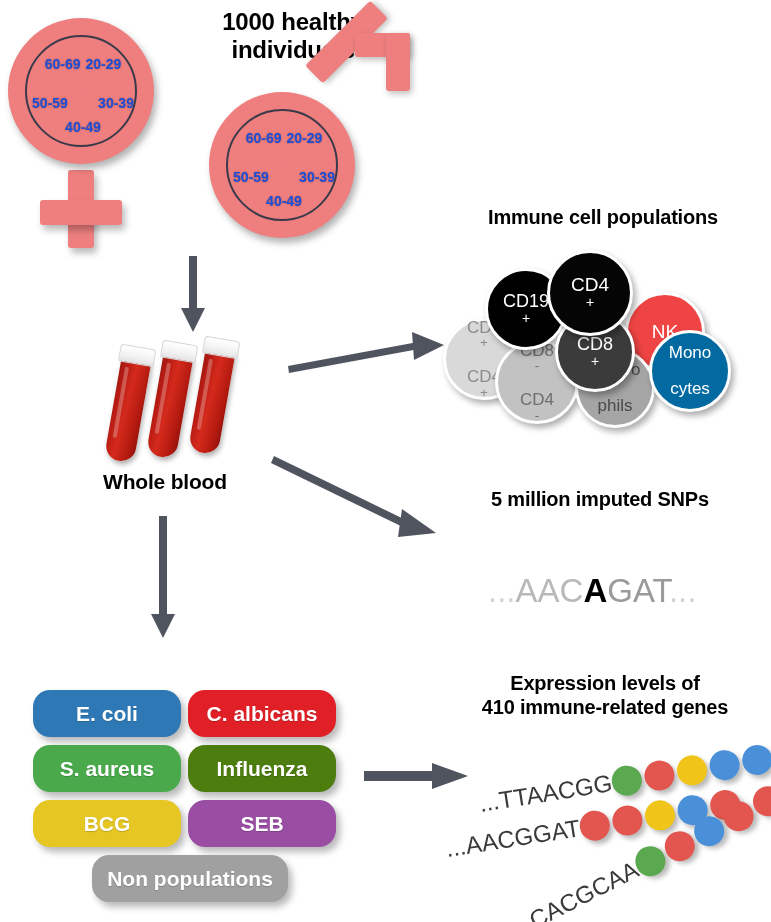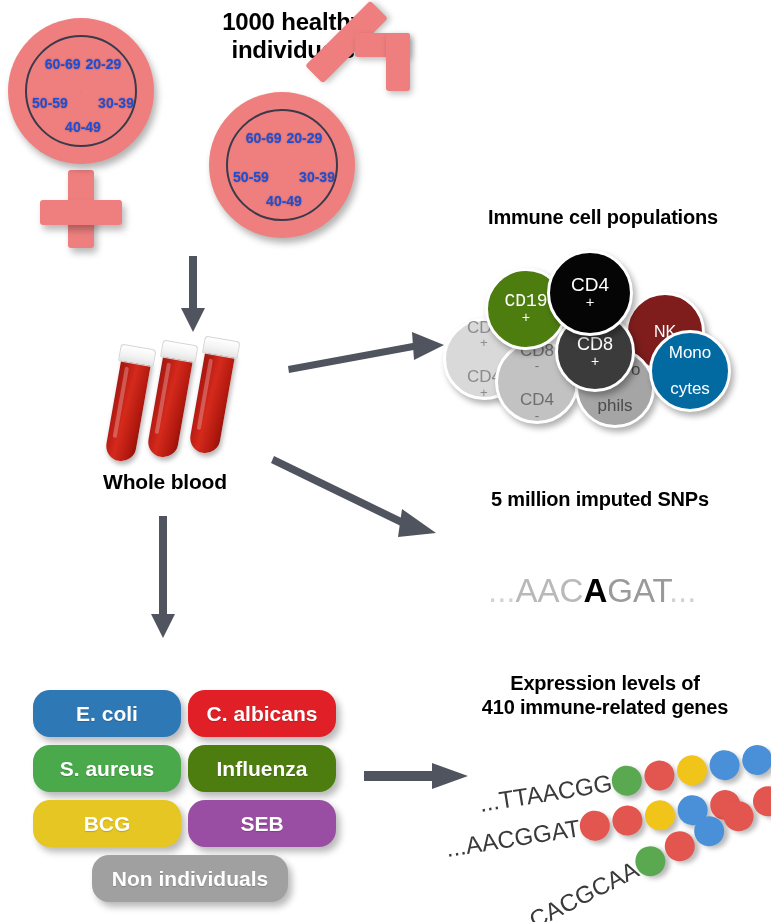--- a/index.html
+++ b/index.html
@@ -301,35 +301,35 @@
 
   <div class="abs" id="immune-cluster" style="left:443px; top:240px; width:320px; height:195px;">
 
     <div class="cell" style="left: 0px; top: 78px; width: 82px; height: 82px; font-size: 17px; z-index: 1; background: rgb(217, 217, 217); color: rgb(140, 140, 140);">
       <span>
         <span>CD8</span><span class="sup">+</span><br>
         <span>CD4</span><span class="sup">+</span>
       </span>
     </div>
 
-    <div class="cell" style="left: 42px; top: 28px; width: 82px; height: 82px; font-size: 18px; z-index: 3; background: #4d7c0f; color: rgb(255, 255, 255); font-family: Liberation Mono, monospace;">
+    <div class="cell" style="left: 42px; top: 28px; width: 82px; height: 82px; font-size: 18px; z-index: 3; background: #000000; color: rgb(255, 255, 255);">
       <span>
         <span>CD19</span>
           <span class="sup">+</span>
       </span>
     </div>
 
     <div class="cell" style="left: 104px; top: 10px; width: 86px; height: 86px; font-size: 19px; z-index: 5; background: rgb(5, 5, 5); color: rgb(255, 255, 255);">
       <span>
         <span>CD4</span>
           <span class="sup">+</span>
       </span>
     </div>
 
-    <div class="cell" style="left: 182px; top: 52px; width: 80px; height: 80px; font-size: 16px; z-index: 2; background: #7f1d1d; color: rgb(255, 255, 255);">
+    <div class="cell" style="left: 182px; top: 52px; width: 80px; height: 80px; font-size: 19px; z-index: 2; background: #ef4444; color: rgb(255, 255, 255);">
       <span>
         <span>NK</span>
       </span>
     </div>
 
     <div class="cell" style="left: 112px; top: 72px; width: 80px; height: 80px; font-size: 18px; z-index: 4; background: rgb(59, 59, 59); color: rgb(255, 255, 255);">
       <span>
         <span>CD8</span>
           <span class="sup">+</span>
       </span>
@@ -376,21 +376,21 @@
   <div class="stim" style="left: 188px; top: 745px; width: 148px; height: 47px; background: #4d7c0f;">
     <span>Influenza</span>
   </div>
   <div class="stim" style="left: 33px; top: 800px; width: 148px; height: 47px; background: rgb(230, 198, 34);">
     <span>BCG</span>
   </div>
   <div class="stim" style="left: 188px; top: 800px; width: 148px; height: 47px; background: rgb(154, 78, 163);">
     <span>SEB</span>
   </div>
   <div class="stim" style="left: 92px; top: 855px; width: 196px; height: 47px; background: rgb(160, 160, 160);">
-    <span>Non individuals</span>
+    <span>Non populations</span>
   </div>
 
   <svg class="arrow-svg" style="left:364px; top:760px;" width="110" height="34" viewBox="0 0 110 34">
     <rect x="0" y="11" width="72" height="10" class="arr-fill" fill="#50545f"></rect>
     <polygon points="68,3 104,16 68,29" class="arr-fill" fill="#50545f"></polygon>
   </svg>
 
   <div class="abs title" id="expr-title">
     <div>Expression levels of</div>
     <div>410 immune-related genes</div>

